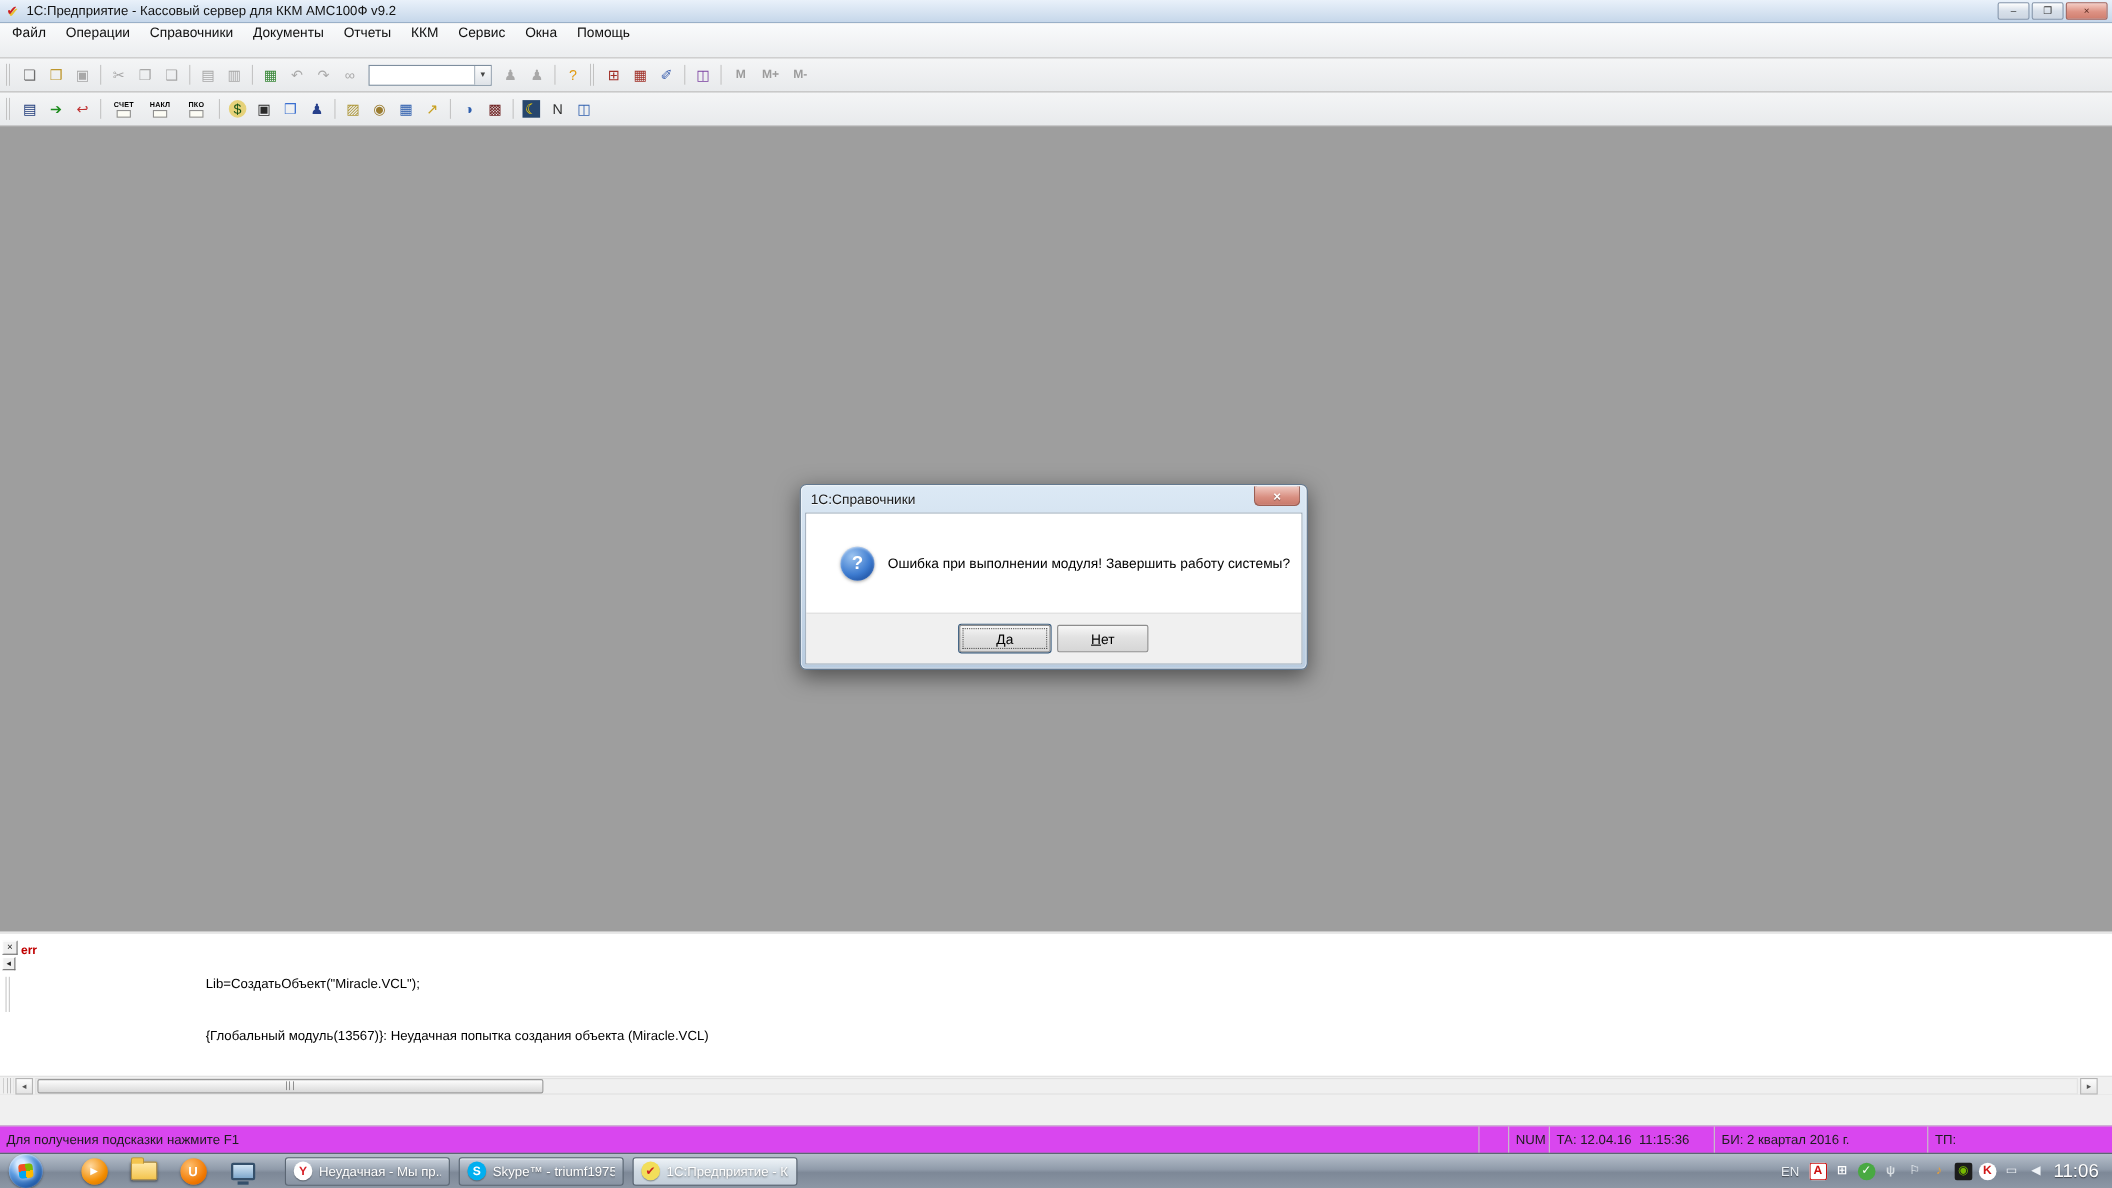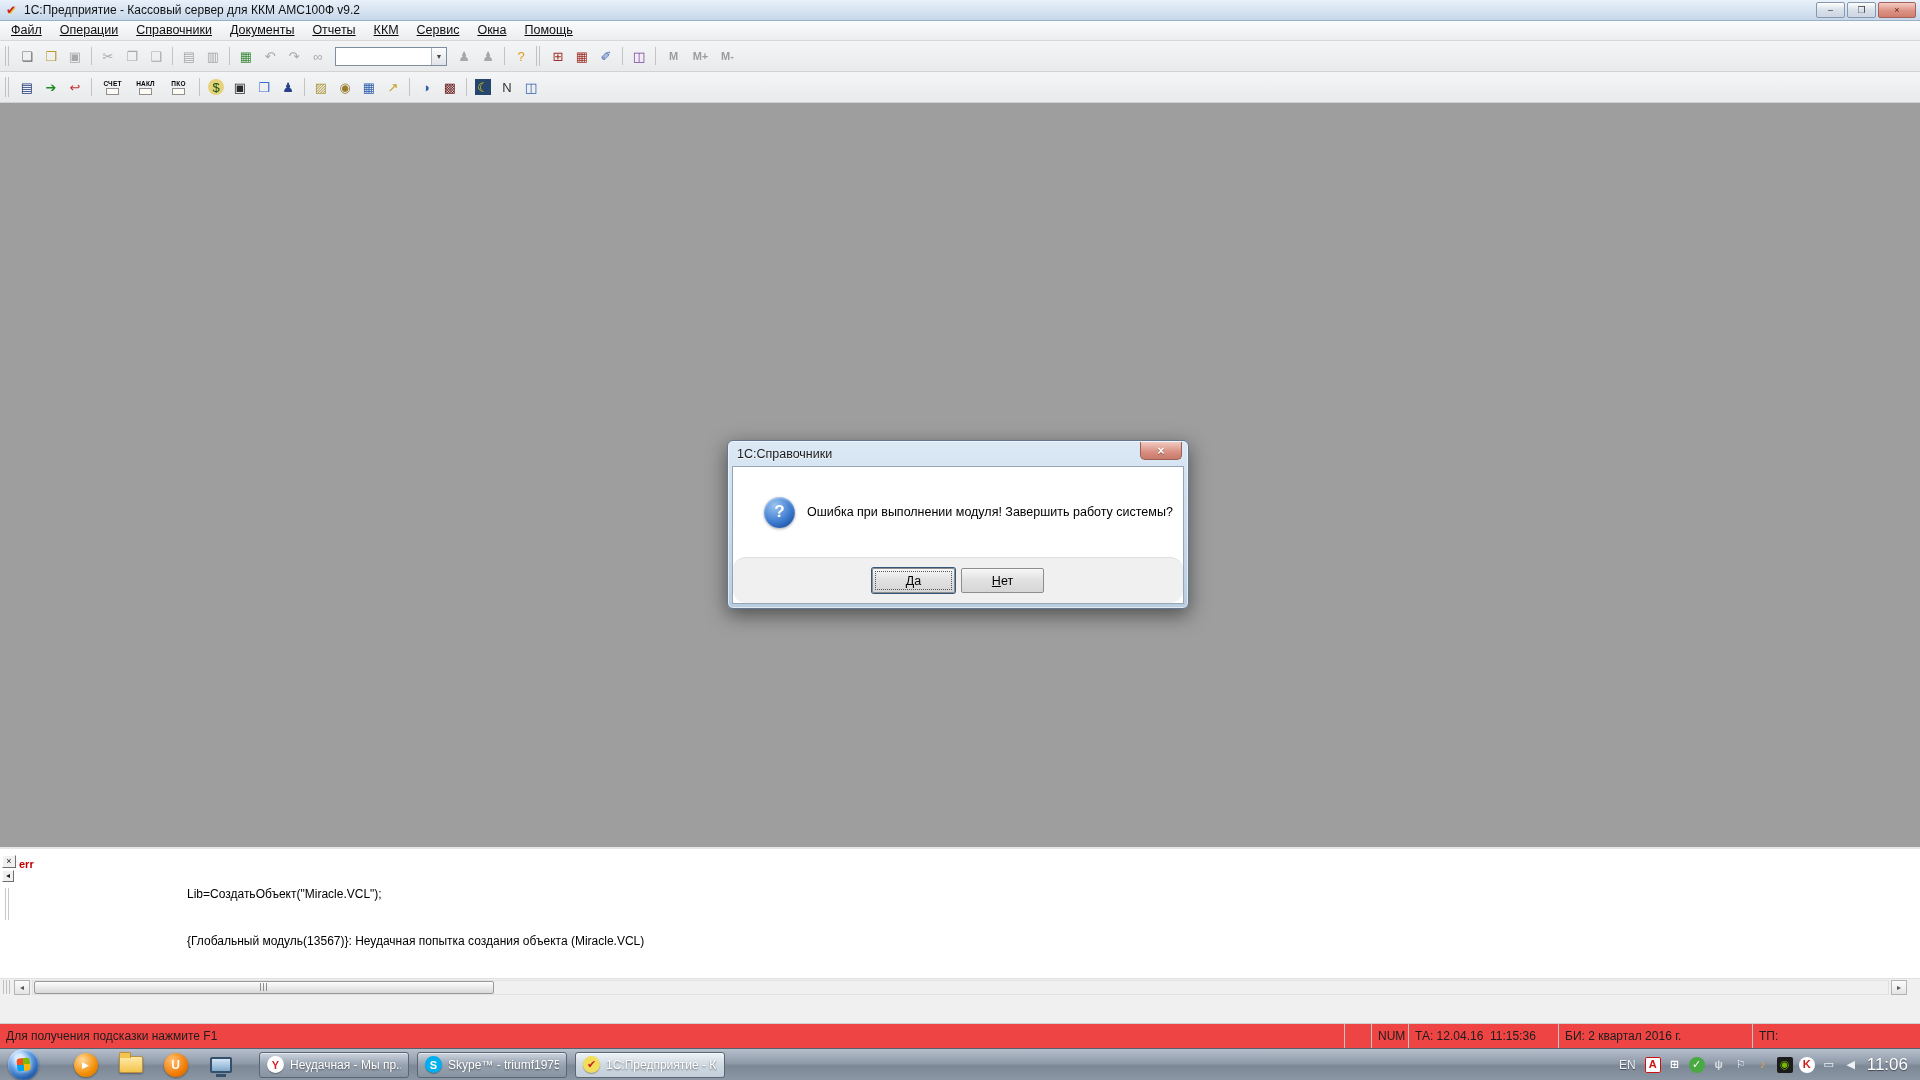--- a/index.html
+++ b/index.html
@@ -9,21 +9,21 @@
 
   
   .titlebar { height:21px; display:flex; align-items:center; background:linear-gradient(#e9f1fa,#c6d7ea); border-bottom:1px solid #9ab0c8; flex:none; }
   .appicon { width:16px; height:16px; margin:0 5px 0 3px; display:flex; align-items:center; justify-content:center; font-weight:700; font-size:12px; color:#cc2020; text-shadow:1px 1px 0 #e8c030; }
   .title { font-size:12px; color:#111; }
   .wbtns { margin-left:auto; display:flex; gap:2px; padding-right:4px; }
   .wbtn { width:29px; height:16px; border:1px solid #8897ab; border-radius:2px; background:linear-gradient(#fefefe,#d8e0ea 50%,#cdd6e2); display:flex; align-items:center; justify-content:center; font-size:9px; color:#333; }
   .wbtn.close { width:38px; background:linear-gradient(#f4cdc5,#dd9284 55%,#d07f70); border-color:#a2625a; color:#58281f; }
 
   
-  .menubar { height:20px; display:flex; align-items:flex-start; background:linear-gradient(#fafbfc,#ebedef); border-bottom:1px solid #d8d8d8; flex:none; padding-left:2px;text-decoration:underline; }
+  .menubar { height:32px; display:flex; align-items:flex-start; background:linear-gradient(#fafbfc,#ebedef); border-bottom:1px solid #d8d8d8; flex:none; padding-left:2px; }
   .mitem { padding:2px 9px 3px; font-size:12.5px; color:#101010; }
 
   
   .toolbar { height:31px; display:flex; align-items:center; background:linear-gradient(#f4f5f6,#e8eaec); border-bottom:1px solid #d2d2d2; flex:none; padding-left:2px; }
   .tbtn { width:24px; height:24px; display:flex; align-items:center; justify-content:center; border-radius:2px; flex:none; }
   .tglyph { font-size:13px; line-height:13px; width:16px; height:16px; display:flex; align-items:center; justify-content:center; }
   .tbtn.mem { width:27px; font-size:11px; font-weight:700; color:#9c9c9c; }
   .tsep { width:1px; height:18px; background:#c4c4c4; margin:0 4px; flex:none; }
   .tgrip2 { width:5px; height:20px; margin:0 5px 0 3px; background:repeating-linear-gradient(90deg,#c2c2c2 0 1px,transparent 1px 3px); flex:none; }
   .tcombo { width:112px; height:19px; background:#fff; border:1px solid #7e8e9e; display:flex; align-items:center; margin:0 5px; flex:none; }
@@ -48,21 +48,21 @@
   .sgrip { width:9px; height:14px; margin-left:3px; background:repeating-linear-gradient(90deg,#c0c0c0 0 1px,transparent 1px 3px); flex:none; }
   .sarrow { width:16px; height:15px; background:linear-gradient(#fcfcfc,#e4e4e4); border:1px solid #b4b4b4; display:flex; align-items:center; justify-content:center; font-size:8px; color:#555; margin:0 2px; flex:none; }
   .sarrow.right { margin-right:13px; }
   .strack { flex:1; height:15px; position:relative; background:#f0f0f0; border:1px solid #e1e1e1; }
   .sthumb { position:absolute; left:1px; top:0; width:460px; height:13px; background:linear-gradient(#fdfdfd,#d9d9d9); border:1px solid #9a9a9a; border-radius:2px; display:flex; align-items:center; justify-content:center; }
   .tgripmark { width:9px; height:8px; background:repeating-linear-gradient(90deg,#8f8f8f 0 1px,transparent 1px 3px); }
 
   .gapstrip { height:28px; background:#f0f0f0; flex:none; }
 
   
-  .statusbar { height:25px; display:flex; align-items:stretch; background:#ef4444; border-top:1px solid #cfcfcf; font-size:12px; color:#1d1d1d; flex:none; }
+  .statusbar { height:25px; display:flex; align-items:stretch; background:#d946ef; border-top:1px solid #cfcfcf; font-size:12px; color:#1d1d1d; flex:none; }
   .hint { flex:1; padding:5px 0 0 6px; }
   .scell { border-left:1px solid #c6c6c6; padding:5px 0 0 6px; white-space:pre; }
   .c0 { width:27px; } .c1 { width:37px; } .c2 { width:150px; } .c3 { width:150px; } .c4 { width:168px;margin-left:44px; }
 
   
   .taskbar { height:32px; display:flex; align-items:center; background:linear-gradient(180deg,#b6bfcb,#909baa 45%,#7d8897 55%,#8c97a5); border-top:1px solid #55606e; flex:none; }
   .orb { width:31px; height:31px; margin-left:8px; border-radius:50%; flex:none; background:radial-gradient(circle at 35% 28%,#d2e8ff 0 12%,#5d9be0 40%,#2660ad 72%,#143a75); box-shadow:inset 0 1px 2px rgba(255,255,255,.7),0 1px 2px rgba(0,0,0,.4); display:flex; align-items:center; justify-content:center; }
   .flag { width:13px; height:13px; border-radius:3px; transform:rotate(-6deg); background:conic-gradient(#7fba00 0 25%,#ffb900 0 50%,#00a4ef 0 75%,#f25022 0); box-shadow:0 0 4px rgba(255,255,255,.8); }
   #pinned { display:flex; margin-left:24px; }
   .pin { width:45px; height:32px; display:flex; align-items:center; justify-content:center; flex:none; }
@@ -83,21 +83,21 @@
   .clock { font-size:17px; color:#fff; text-shadow:0 1px 1px rgba(0,0,0,.5); margin:0 12px 0 8px; }
 
   
   .dialog { position:absolute; left:727px; top:440px; width:462px; height:169px; border-radius:6px; background:linear-gradient(#dce9f5,#b9cce0); border:1px solid #63788e; box-shadow:0 6px 20px rgba(0,0,0,.5),inset 0 0 0 1px rgba(255,255,255,.55); padding:0 4px 4px; z-index:5; }
   .dlg-title { height:25px; display:flex; align-items:center; padding-left:5px; font-size:12.5px; color:#1b1b1b; text-shadow:0 1px 0 rgba(255,255,255,.7); }
   .dlg-close { position:absolute; top:1px; right:6px; width:42px; height:18px; border-radius:0 0 5px 5px; background:linear-gradient(#f0cac2,#d88e80 60%,#c87a6c); border:1px solid #9b5f54; border-top:none; color:#fff; font-size:12px; font-weight:700; display:flex; align-items:center; justify-content:center; text-shadow:0 1px 1px rgba(0,0,0,.4); }
   .dlg-body { height:138px; background:#fff; border:1px solid #96a5b5; display:flex; flex-direction:column; }
   .dlg-msgzone { height:90px; display:flex; align-items:center; padding-left:31px; gap:12px; background:#fff; }
   .qicon { width:31px; height:31px; border-radius:50%; flex:none; background:radial-gradient(circle at 35% 28%,#9cc4f0,#3e7cd0 55%,#1c4fa0 85%); color:#fff; font-weight:700; font-size:17px; display:flex; align-items:center; justify-content:center; box-shadow:0 1px 3px rgba(0,0,0,.35),inset 0 1px 2px rgba(255,255,255,.6); }
   .dlg-text { font-size:12.5px; color:#000; }
-  .dlg-btnzone { flex:1; background:#f0f0f0; border-top:1px solid #dfdfdf; display:flex; justify-content:center; align-items:center; gap:6px;border-radius:13px; }
+  .dlg-btnzone { flex:1; background:#f0f0f0; border-top:1px solid #dfdfdf; display:flex; justify-content:center; align-items:center; gap:6px; }
   .dbtn { width:83px; height:25px; font-size:12.5px; font-family:inherit; background:linear-gradient(#f7f7f7,#e2e2e2 45%,#d6d6d6); border:1px solid #8d8d8d; border-radius:2px; color:#000; }
   .dbtn.default { box-shadow:0 0 0 1px #33587c; outline:1px dotted #555; outline-offset:-4px; }
 </style>
 </head>
 <body>
 
 <div class="screen">
 
   <div class="titlebar">
     <span class="appicon">✔</span>

